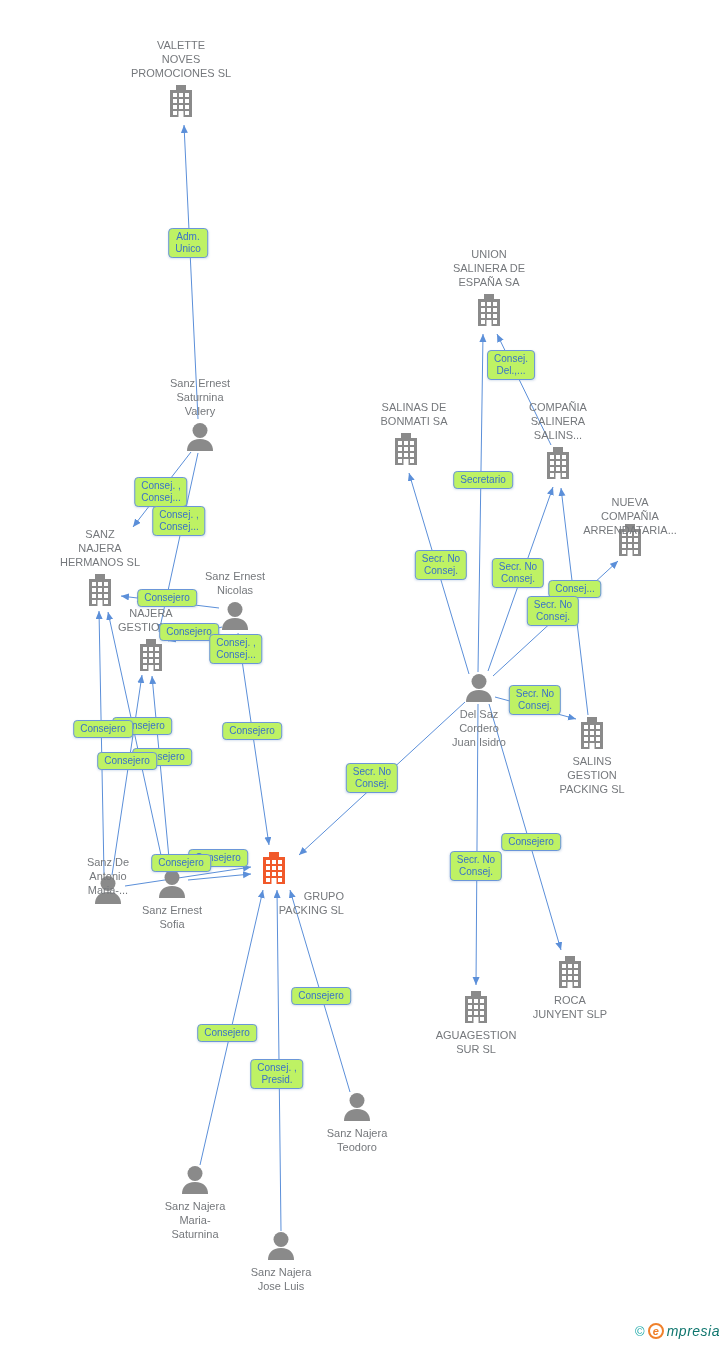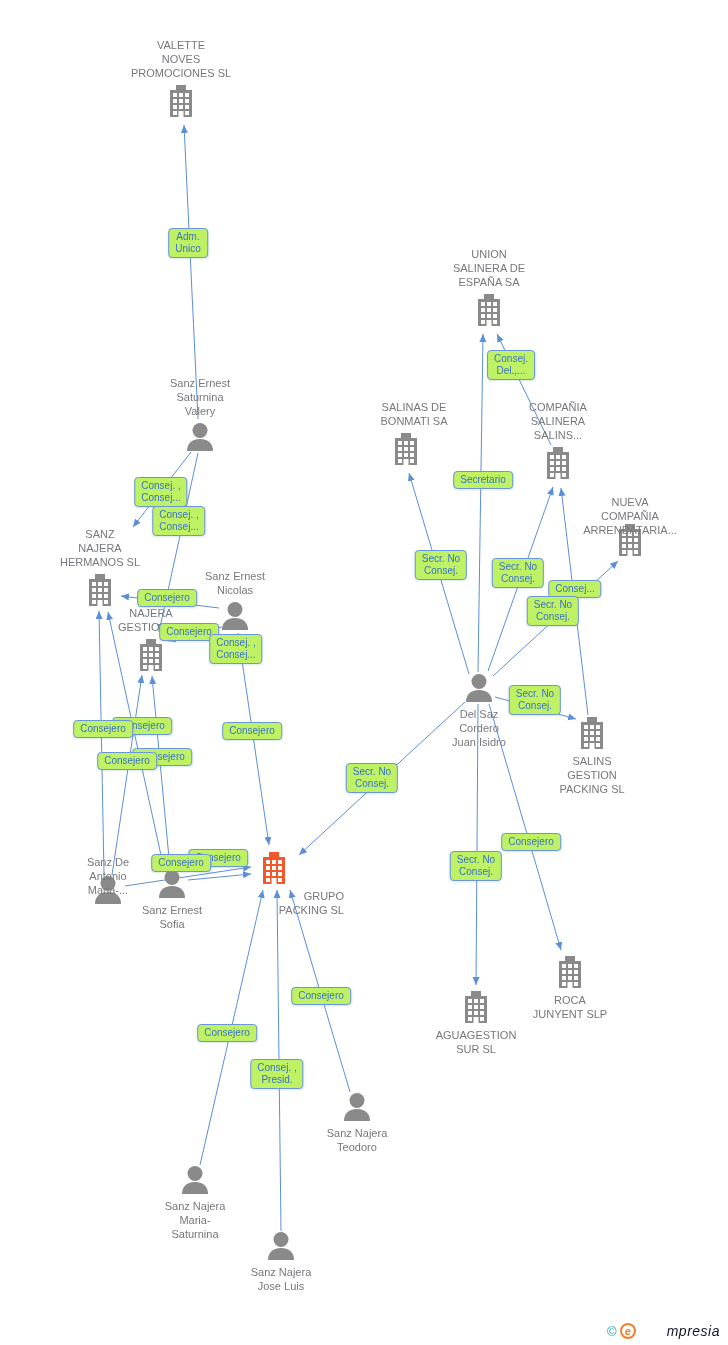--- a/index.html
+++ b/index.html
@@ -12,21 +12,21 @@
   .edge-label { position:absolute; transform:translate(-50%,-50%); background:#bef264;
                 border:1px solid #6b96d8; border-radius:4px; color:#3a72c8; font-size:10px;
                 line-height:12px; padding:2px 6px; text-align:center; white-space:nowrap;
                 z-index:4; box-shadow:0 1px 2px rgba(120,150,200,0.25); cursor:pointer; }
   #watermark { position:absolute; right:8px; bottom:6px; display:flex; align-items:center; gap:3px;
                font-size:14px; z-index:5; cursor:pointer; }
   .wm-copy { color:#18a7a7; font-size:13px; }
   .wm-e { width:16px; height:16px; border:2px solid #f0802a; border-radius:50%; color:#f0802a;
           font-size:11px; line-height:12px; display:flex; align-items:center; justify-content:center;
           font-style:italic; font-weight:bold; }
-  .wm-brand { color:#0f172a; font-style:italic; letter-spacing:0.5px;margin-left:28px; }
+  .wm-brand { color:#0f766e; font-style:italic; letter-spacing:0.5px; }
 </style>
 </head>
 <body>
 
 <div id="canvas">
   <svg id="edges" width="728" height="1345">
     <defs>
       <marker id="arrow" markerWidth="9" markerHeight="8" refX="8" refY="3.5" orient="auto" markerUnits="userSpaceOnUse">
         <path id="arrowhead-path" d="M0,0 L8,3.5 L0,7 Z" fill="#5b8fd9"></path>
       </marker>

